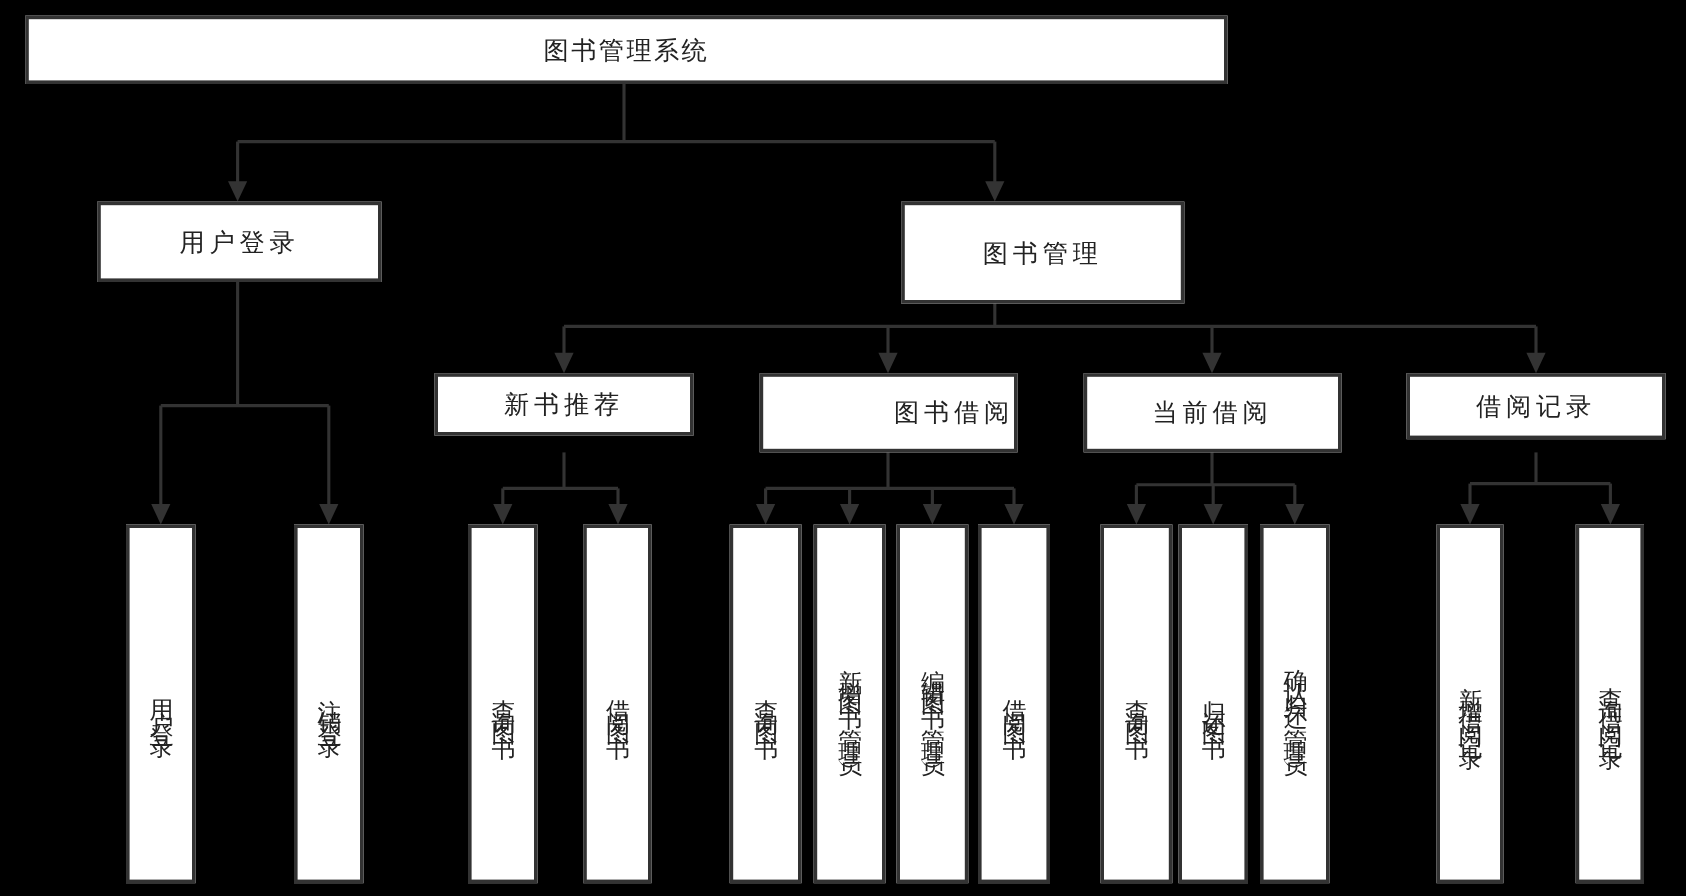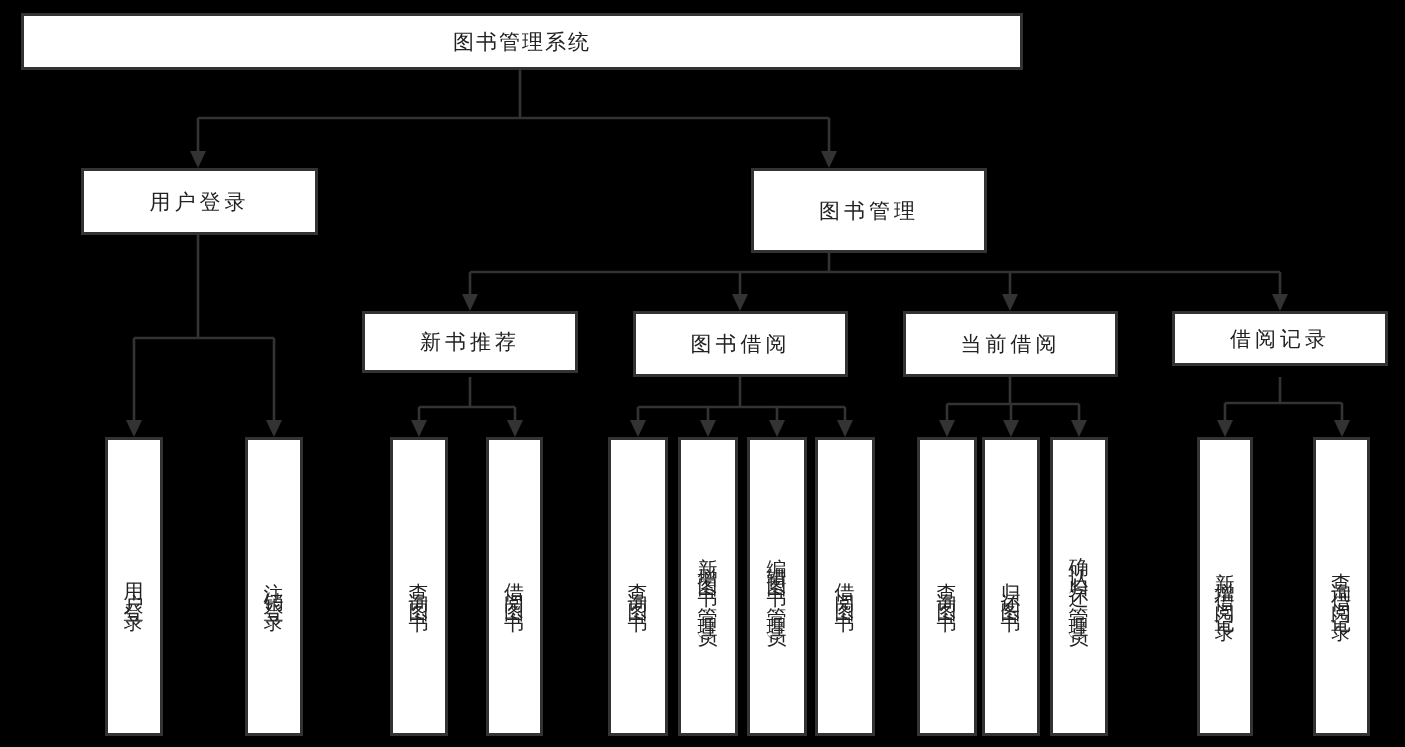--- a/index.html
+++ b/index.html
@@ -134,24 +134,24 @@
     <span>图书管理系统</span>
   </div>
 
   <div class="node" style="left:81px; top:168px; width:237px; height:67px;">
     <span>用户登录</span>
   </div>
   <div class="node" style="left:711px; top:168px; width:236px; height:85px;margin-left:40px;">
     <span>图书管理</span>
   </div>
 
-  <div class="node" style="left:362px; top:311px; width:216px; height:62px;">
+  <div class="node" style="left:362px; top:311px; width:216px; height:52px;">
     <span>新书推荐</span>
   </div>
-  <div class="node" style="left:633px; top:311px; width:215px; height:66px;">
+  <div class="node" style="left:633px; top:311px; width:215px; height:66px;justify-content:flex-end;">
     <span>图书借阅</span>
   </div>
   <div class="node" style="left:903px; top:311px; width:215px; height:66px;">
     <span>当前借阅</span>
   </div>
   <div class="node" style="left:1172px; top:311px; width:216px; height:55px;">
     <span>借阅记录</span>
   </div>
 
   <div class="leaf" style="left:105px; width:58px;">

